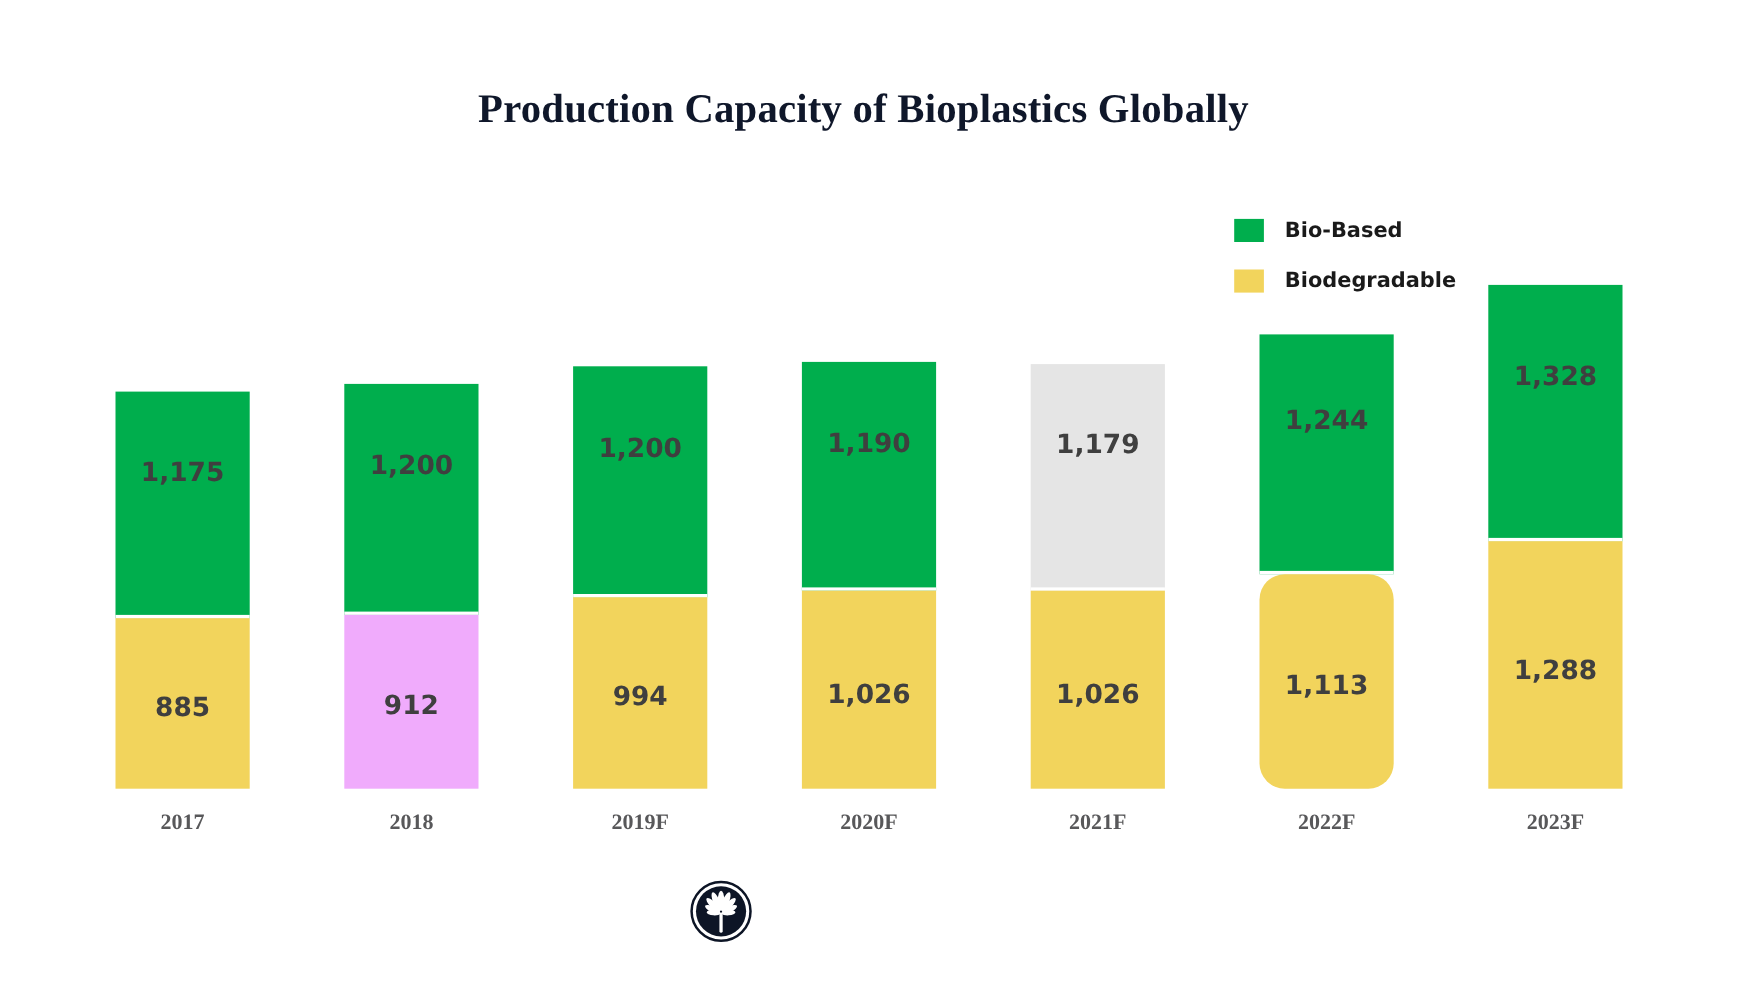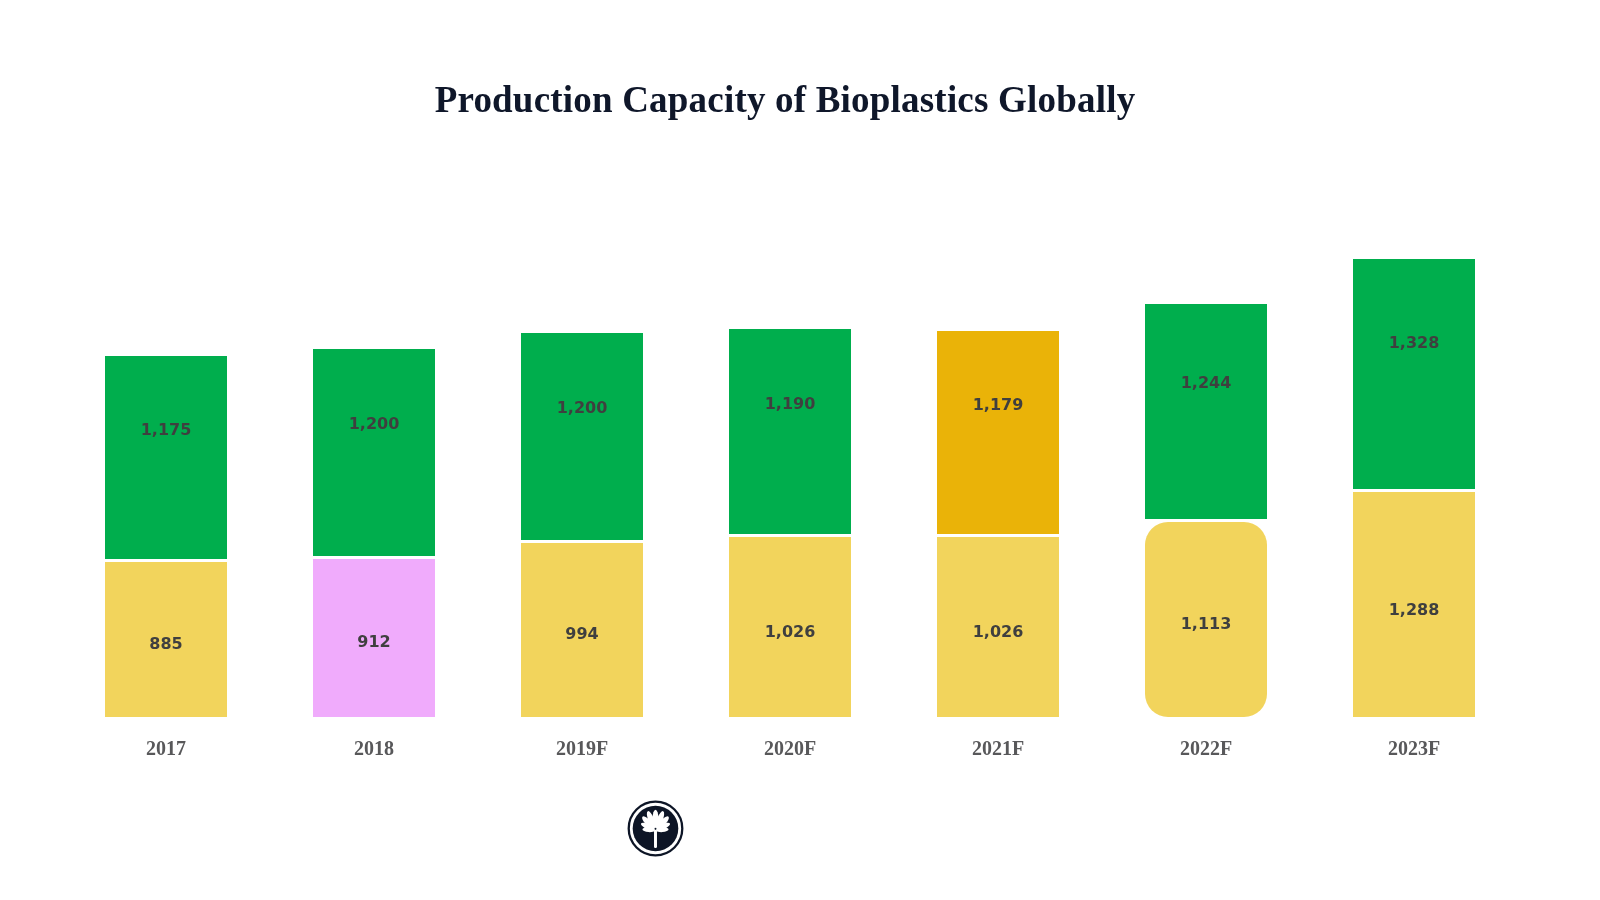--- a/index.html
+++ b/index.html
@@ -88,21 +88,21 @@
   .seg-top {
     border-bottom: 3px solid #ffffff;
   }
   .seg-value {
     position: absolute;
     left: 0;
     width: 100%;
     text-align: center;
     font-family: "DejaVu Sans", "Liberation Sans", sans-serif;
     font-weight: bold;
-    font-size: 16px;
+    font-size: 24px;
     color: #3f3f3f;
     white-space: nowrap;
   }
   .seg-top .seg-value  { top: 36%; transform: translateY(-50%); }
   .seg-bot .seg-value  { top: 52%; transform: translateY(-50%); }
 
   .cat-label {
     position: absolute;
     top: 100%;
     left: 0;
@@ -148,20 +148,30 @@
     white-space: nowrap;
   }
 </style>
 </head>
 <body>
 
 <div class="canvas">
 
   <div class="chart-title">Production Capacity of Bioplastics Globally</div>
 
+  <div class="legend">
+    <div class="legend-row">
+      <span class="legend-swatch" style="background:#00AE4D"></span>
+      <span class="legend-label">Bio-Based</span>
+    </div>
+    <div class="legend-row">
+      <span class="legend-swatch" style="background:#F2D45C"></span>
+      <span class="legend-label">Biodegradable</span>
+    </div>
+  </div>
 
   <div class="plot" id="plot">
       <div class="bar-group" style="left: 105px; width: 122px; margin-top: 12px;">
         <div class="seg seg-top" style="height: 205.715px; background: rgb(0, 174, 77);">
           <span class="seg-value">1,175</span>
         </div>
         <div class="seg seg-bot" style="height: 154.943px; background: rgb(242, 212, 92);">
           <span class="seg-value">885</span>
         </div>
         <div class="cat-label">2017</div>
@@ -187,21 +197,21 @@
       <div class="bar-group" style="left: 729px; width: 122px;">
         <div class="seg seg-top" style="height: 208.341px; background: rgb(0, 174, 77);">
           <span class="seg-value">1,190</span>
         </div>
         <div class="seg seg-bot" style="height: 179.628px; background: rgb(242, 212, 92);">
           <span class="seg-value">1,026</span>
         </div>
         <div class="cat-label">2020F</div>
       </div>
       <div class="bar-group" style="left: 937px; width: 122px;">
-        <div class="seg seg-top" style="height: 206.415px; background: #eab308;">
+        <div class="seg seg-top" style="height: 206.415px; background: #e5e5e5;">
           <span class="seg-value">1,179</span>
         </div>
         <div class="seg seg-bot" style="height: 179.628px; background: rgb(242, 212, 92);">
           <span class="seg-value">1,026</span>
         </div>
         <div class="cat-label">2021F</div>
       </div>
       <div class="bar-group" style="left: 1145px; width: 122px;">
         <div class="seg seg-top" style="height: 217.795px; background: rgb(0, 174, 77);">
           <span class="seg-value">1,244</span>

